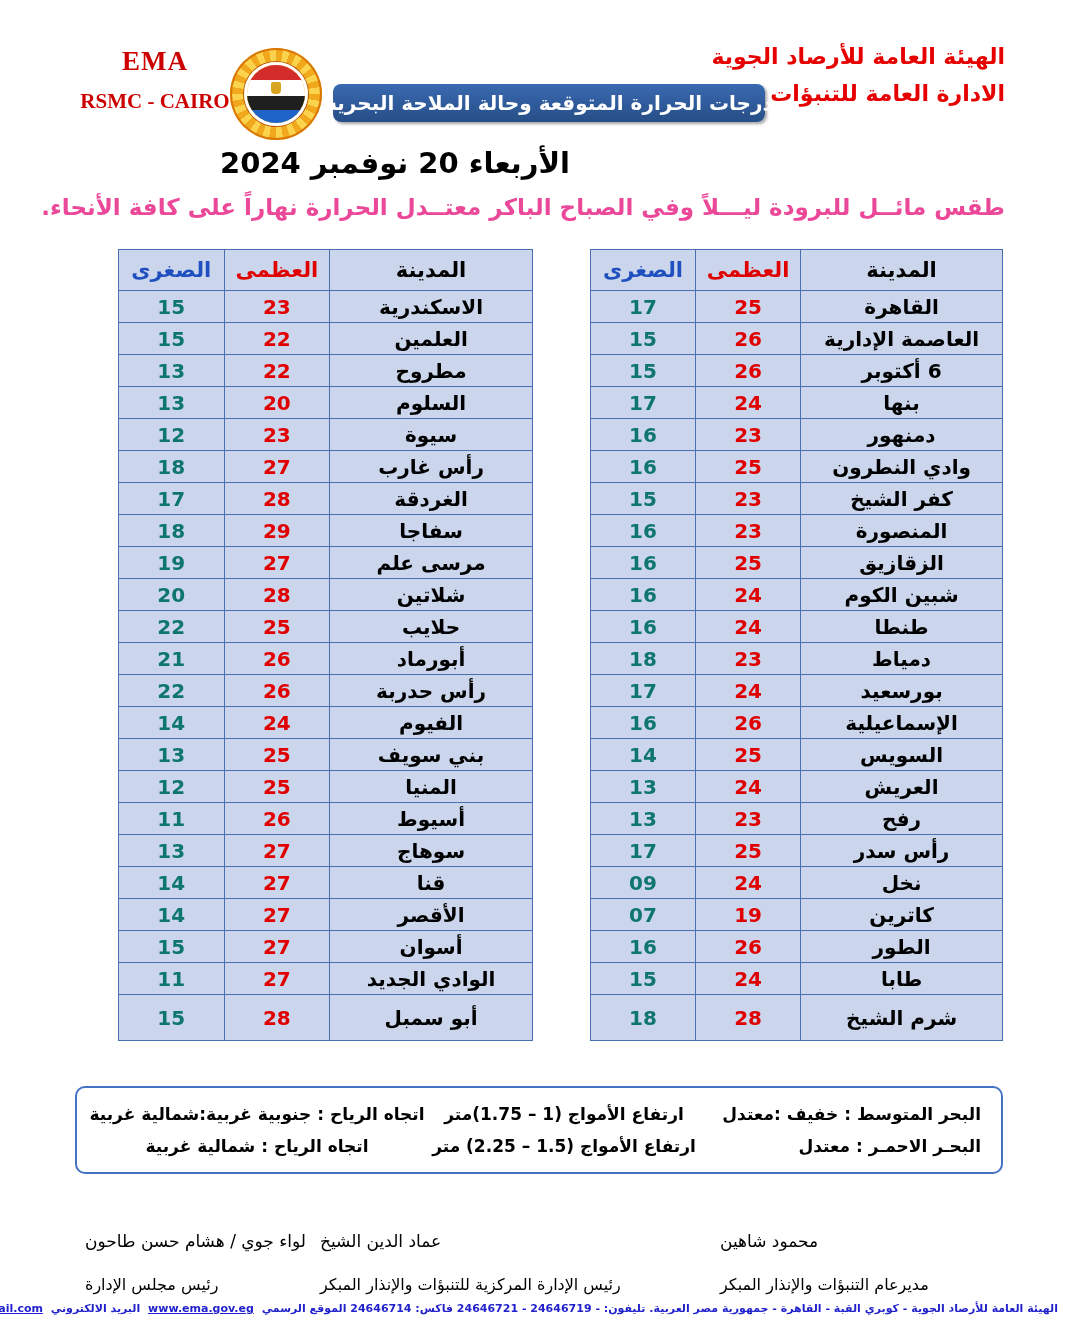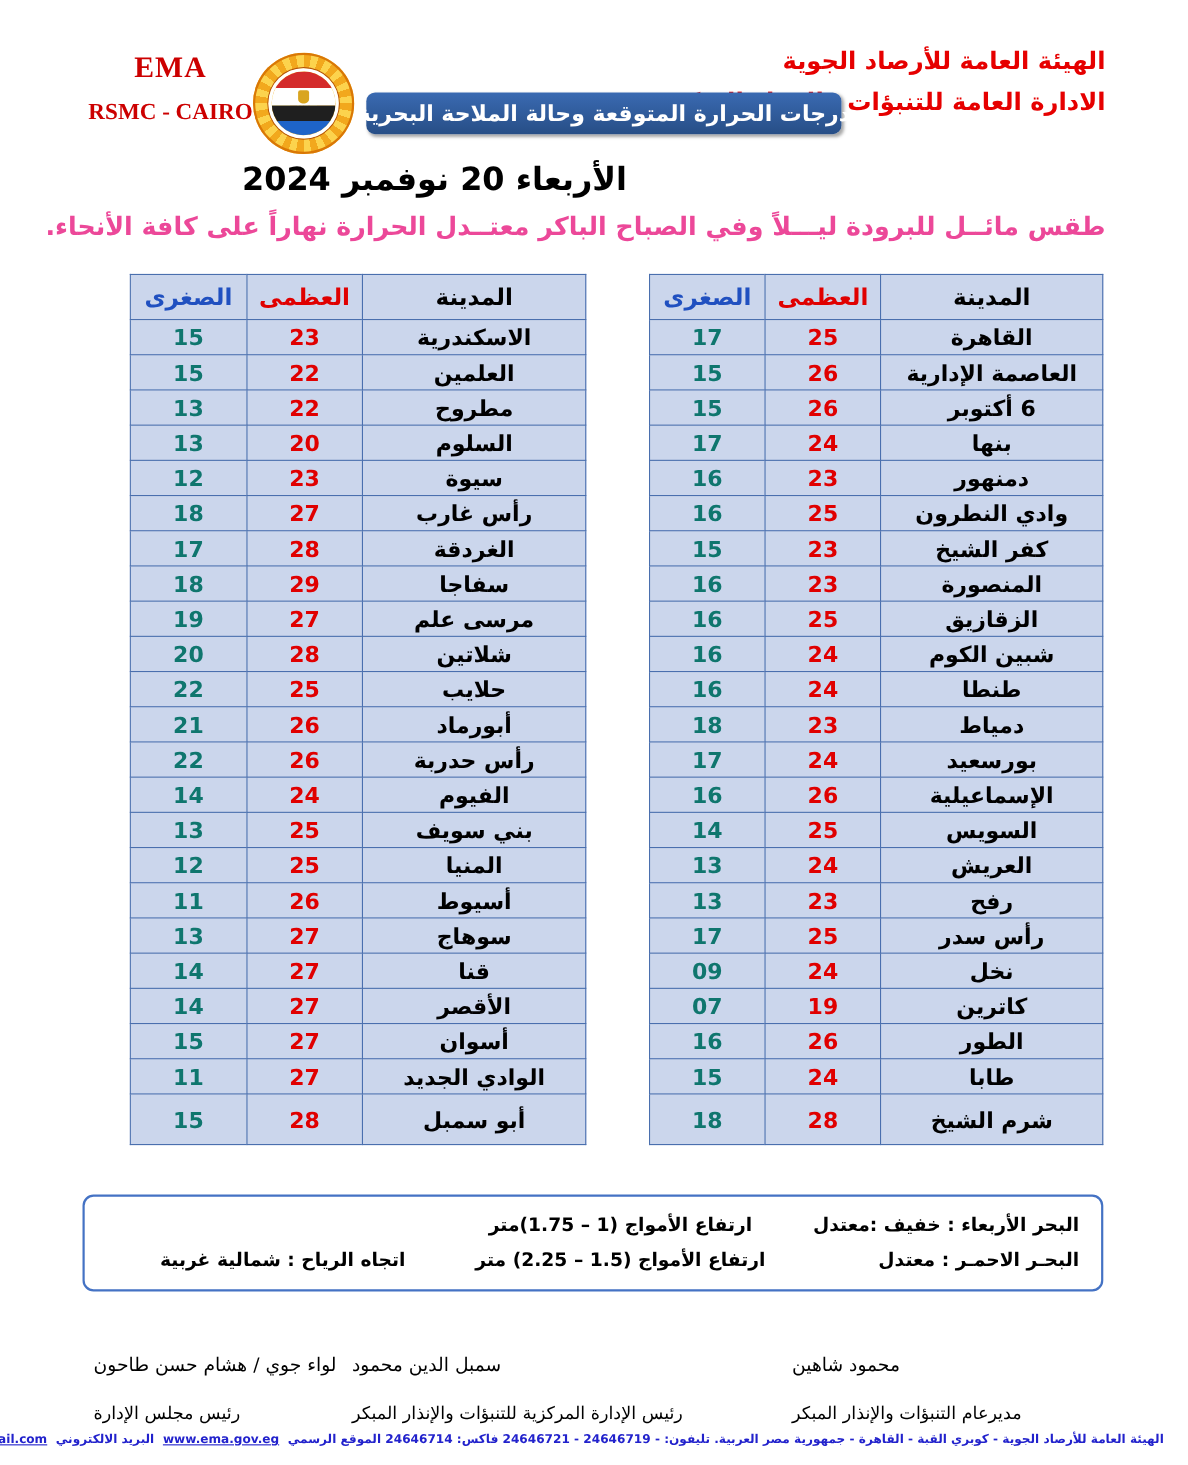--- a/index.html
+++ b/index.html
@@ -440,38 +440,39 @@
             <td class="col-max">28</td>
             <td class="col-min">15</td>
           </tr>
         </tbody>
     </table>
   </div>
 
   <div class="marine-box">
 
       <div class="marine-row">
-        <span class="marine-sea">البحر الأربعاء : خفيف :معتدل</span>
+        <span class="marine-sea">البحر المتوسط : خفيف :معتدل</span>
         <span class="marine-waves">ارتفاع الأمواج (1 – 1.75)متر</span>
+        <span class="marine-wind">اتجاه الرياح :  جنوبية غربية:شمالية غربية</span>
       </div>
 
       <div class="marine-row">
         <span class="marine-sea">البحـر الاحمـر : معتدل</span>
         <span class="marine-waves">ارتفاع الأمواج (1.5 – 2.25) متر</span>
         <span class="marine-wind">اتجاه الرياح :  شمالية غربية</span>
       </div>
     </div>
 
   <div class="signatures">
     <div class="sig sig-right">
       <div class="sig-name">محمود شاهين</div>
       <div class="sig-title">مديرعام التنبؤات والإنذار المبكر</div>
     </div>
     <div class="sig sig-center">
-      <div class="sig-name">سمبل الدين محمود</div>
+      <div class="sig-name">عماد الدين الشيخ</div>
       <div class="sig-title">رئيس الإدارة المركزية للتنبؤات والإنذار المبكر</div>
     </div>
     <div class="sig sig-left">
       <div class="sig-name">لواء جوي / هشام حسن طاحون</div>
       <div class="sig-title">رئيس مجلس الإدارة</div>
     </div>
   </div>
 
   <div class="footer">
     <span class="seg">الهيئة العامة للأرصاد الجوية - كوبري القبة - القاهرة - جمهورية مصر العربية. تليفون: - 24646719 - 24646721 فاكس: 24646714 الموقع الرسمي</span>

